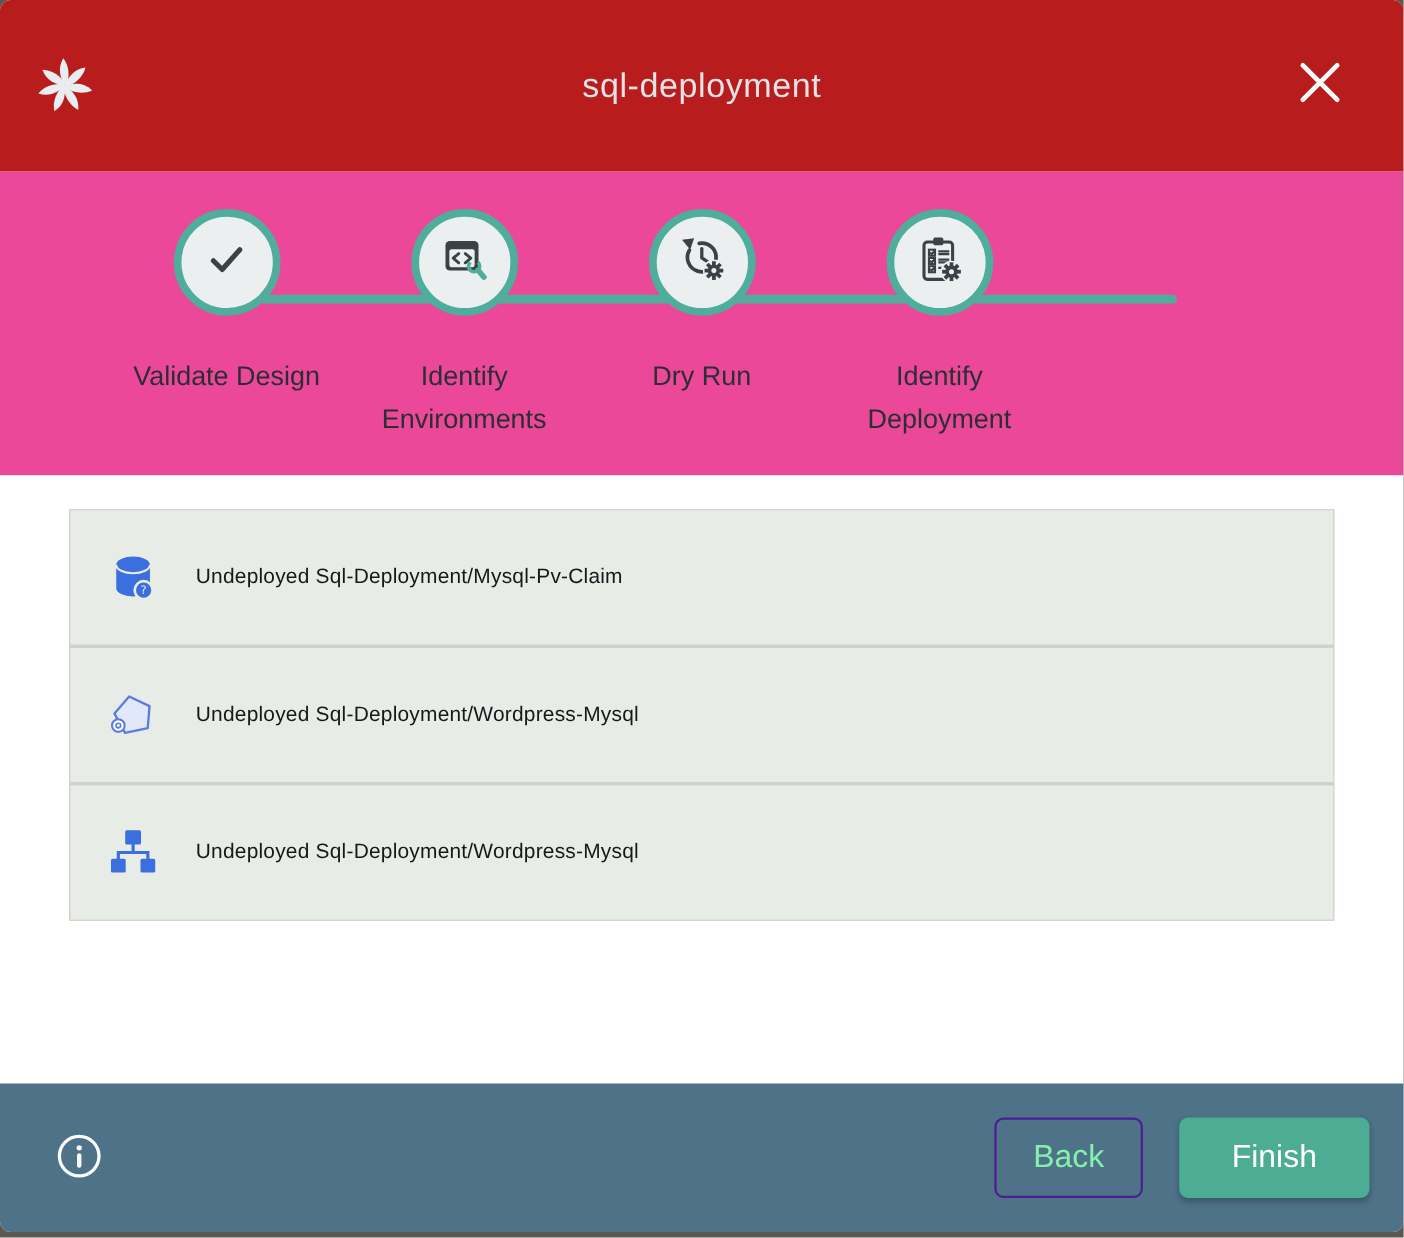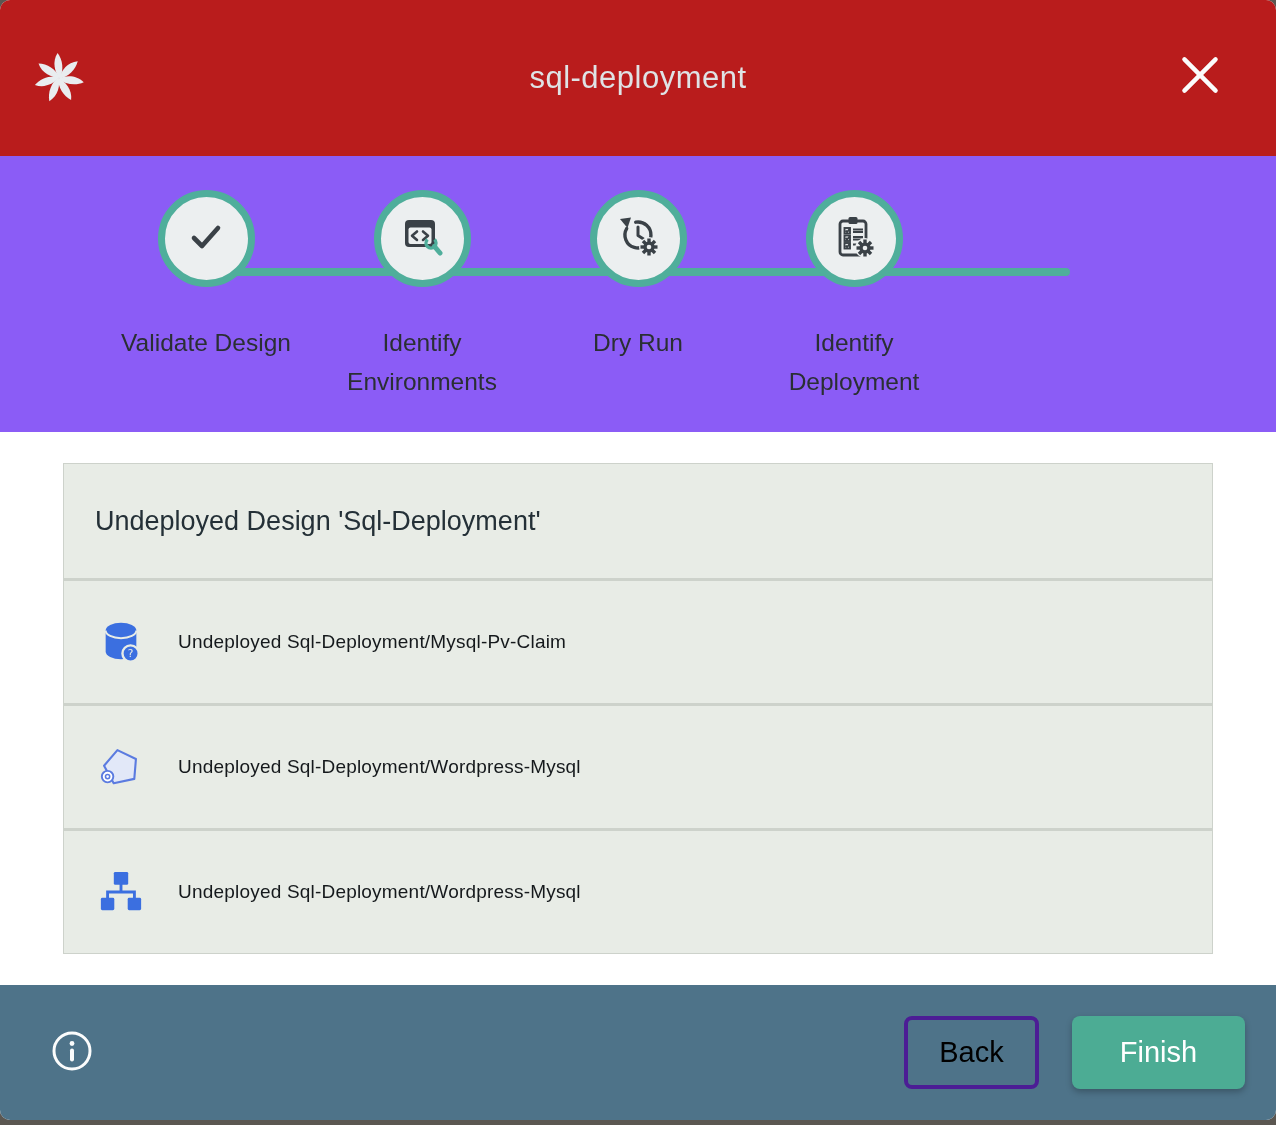--- a/index.html
+++ b/index.html
@@ -21,21 +21,21 @@
     width:100%; text-align:center; color:#DFE3E5; font-size:31px;
     font-weight:400; letter-spacing:0.5px;
   }
   .close-btn {
     position:absolute; right:52px; top:52px; width:48px; height:48px;
     background:transparent; border:none; cursor:pointer;
     display:flex; align-items:center; justify-content:center;
   }
 
   
-  .stepper { height:276px; flex:0 0 auto; background:#8b5cf6; position:relative; }
+  .stepper { height:276px; flex:0 0 auto; background:#ec4899; position:relative; }
   .connector {
     position:absolute; left:206px; top:112px; width:864px; height:8px;
     background:#4FAE9B; border-radius:4px;
   }
   .steps { display:flex; padding:34px 98px 0 98px; position:relative; }
   .step { width:216px; display:flex; flex-direction:column; align-items:center; }
   .step-circle {
     width:97px; height:97px; border-radius:50%;
     border:7px solid #4FAE9B; background:#ECEFF0;
     display:flex; align-items:center; justify-content:center; position:relative;
@@ -72,21 +72,21 @@
     width:44px; height:44px; background:transparent; border:none; cursor:pointer;
     display:flex; align-items:center; justify-content:center;
   }
   .ftr .spacer { flex:1; }
   .btn {
     height:73px; border-radius:8px; font-size:29px; cursor:pointer;
     font-family:"Liberation Sans", sans-serif;
     display:flex; align-items:center; justify-content:center;
   }
   .btn-back {
-    width:135px; background:transparent; border:4px solid #4c1d95; color:#000000;
+    width:135px; background:transparent; border:2px solid #4c1d95; color:#86efac;
     margin-right:33px;
   }
   .btn-finish {
     width:173px; background:#4CAC94; border:none; color:#ffffff;
     box-shadow:0 3px 6px rgba(0,0,0,0.25);
   }
 </style>
 </head>
 <body>
 
@@ -199,23 +199,20 @@
         <div class="step-label">Identify Deployment</div>
       </div>
 
 
     </div>
   </section>
 
   <main class="content">
     <div class="status-card">
 
-      <div class="card-header">
-        <span>Undeployed Design 'Sql-Deployment'</span>
-      </div>
 
       <div class="status-row">
         <span class="row-icon">
           <svg viewBox="0 0 48 48" width="46" height="46">
             <path d="M8 12 v22 a16 8 0 0 0 32 0 V12 Z" fill="#3B6FE0"></path>
             <ellipse cx="24" cy="12" rx="16" ry="8" fill="#3B6FE0"></ellipse>
             <path d="M8 12 a16 8 0 0 0 32 0" fill="none" stroke="#E8ECE6" stroke-width="2"></path>
             <circle cx="34" cy="36" r="8.5" fill="#3B6FE0" stroke="#E8ECE6" stroke-width="2.5"></circle>
             <text x="34" y="40" text-anchor="middle" font-size="11" fill="#E8ECE6" font-family="DejaVu Sans, sans-serif">?</text>
           </svg>

